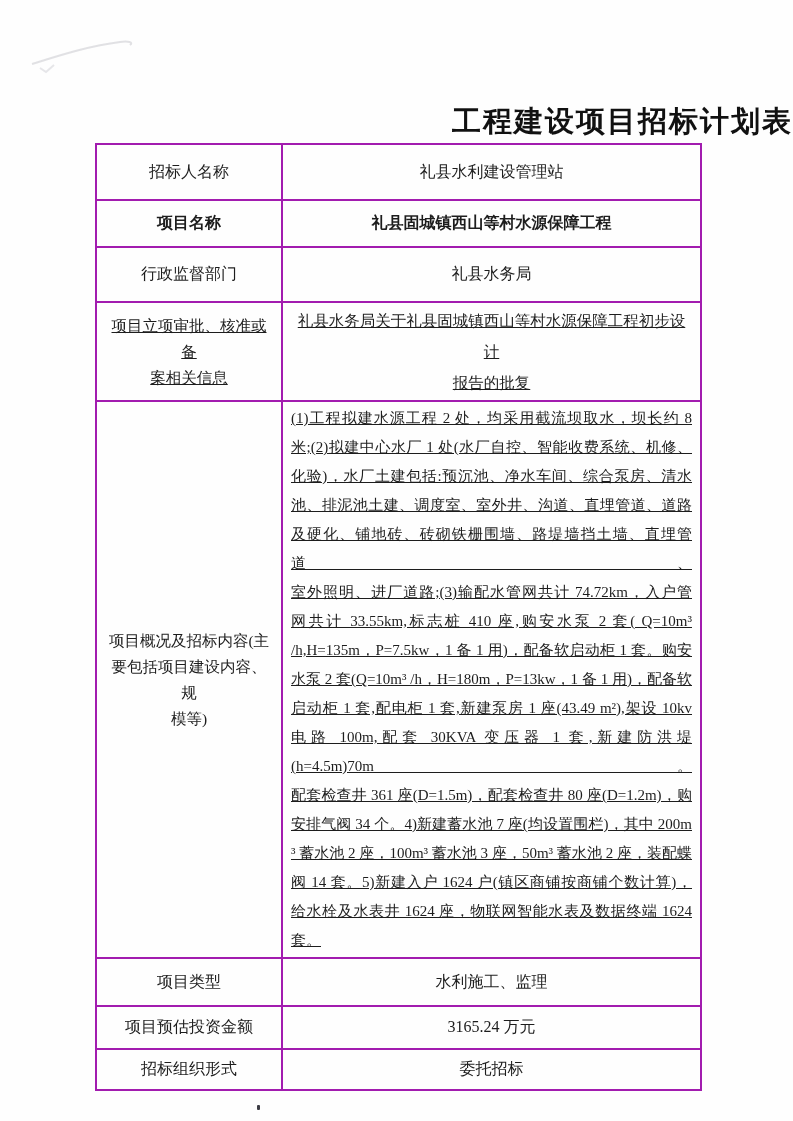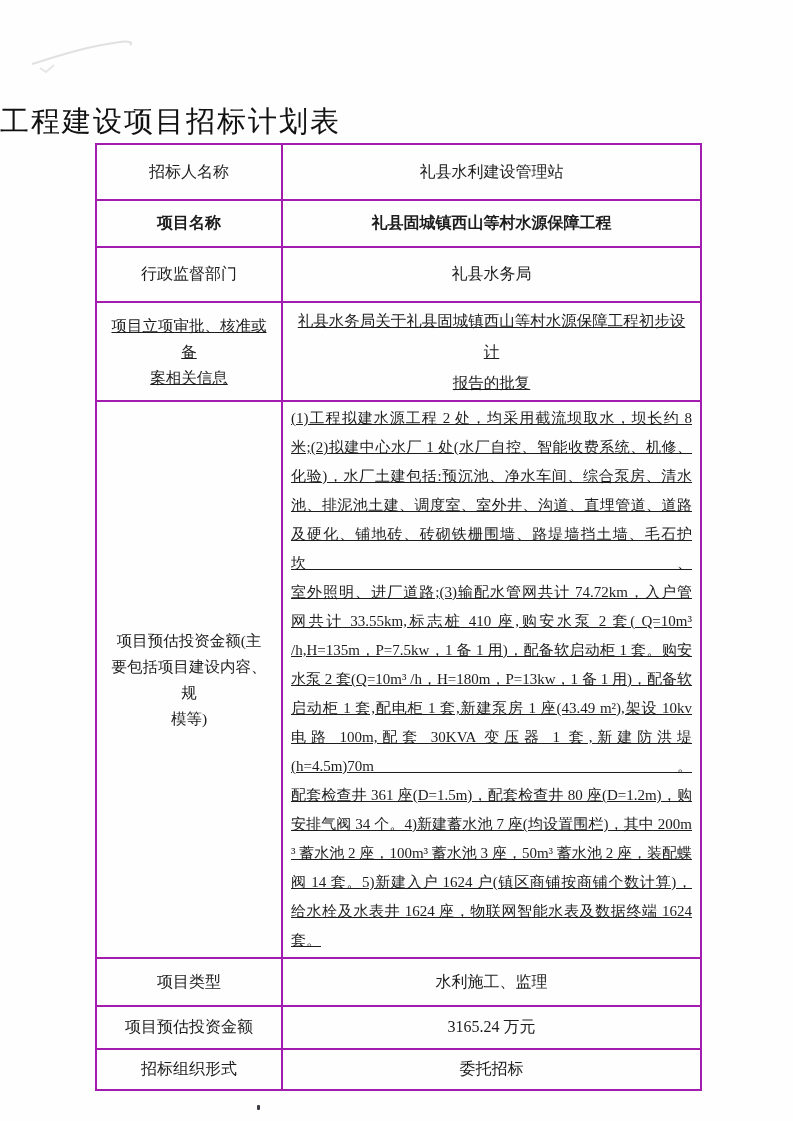--- a/index.html
+++ b/index.html
@@ -7,22 +7,22 @@
     width:793px;height:1121px;
     background:#ffffff;
     font-family:"Liberation Serif","DejaVu Serif",serif;
     color:#1d1d1d;
     position:relative;
     overflow:hidden;
   }
   .page{position:absolute;inset:0;background:#fefefe;}
   .title{
     position:absolute;top:102px;left:0;width:100%;
-    margin:0;text-align:left;
-    font-size:29px;font-weight:400;letter-spacing:2px;color:#111;
+    margin:0;text-align:right;
+    font-size:29px;font-weight:700;letter-spacing:2px;color:#111;
   }
   table.doc{
     position:absolute;left:95px;top:143px;
     width:605px;border-collapse:collapse;table-layout:fixed;
   }
   table.doc td{
     border:2px solid #a21caf;
     vertical-align:middle;
     padding:2px 8px;
     font-size:16px;
@@ -91,30 +91,30 @@
         <div class="labline">案相关信息</div>
       </td>
       <td class="valc">
         <div class="cline">礼县水务局关于礼县固城镇西山等村水源保障工程初步设计</div>
         <div class="cline">报告的批复</div>
       </td>
     </tr>
 
     <tr class="r5">
       <td class="lab">
-        <div class="labline">项目预估投资金额(主</div>
+        <div class="labline">项目概况及招标内容(主</div>
         <div class="labline">要包括项目建设内容、规</div>
         <div class="labline">模等)</div>
       </td>
       <td class="big">
         <div class="jline">(1)工程拟建水源工程 2 处，均采用截流坝取水，坝长约 8</div>
         <div class="jline">米;(2)拟建中心水厂 1 处(水厂自控、智能收费系统、机修、</div>
         <div class="jline">化验)，水厂土建包括:预沉池、净水车间、综合泵房、清水</div>
         <div class="jline">池、排泥池土建、调度室、室外井、沟道、直埋管道、道路</div>
-        <div class="jline">及硬化、铺地砖、砖砌铁栅围墙、路堤墙挡土墙、毛石护坎、</div>
+        <div class="jline">及硬化、铺地砖、砖砌铁栅围墙、路堤墙挡土墙、直埋管道、</div>
         <div class="jline">室外照明、进厂道路;(3)输配水管网共计 74.72km，入户管</div>
         <div class="jline">网共计 33.55km,标志桩 410 座,购安水泵 2 套( Q=10m³</div>
         <div class="jline">/h,H=135m，P=7.5kw，1 备 1 用)，配备软启动柜 1 套。购安</div>
         <div class="jline">水泵 2 套(Q=10m³ /h，H=180m，P=13kw，1 备 1 用)，配备软</div>
         <div class="jline">启动柜 1 套,配电柜 1 套,新建泵房 1 座(43.49 m²),架设 10kv</div>
         <div class="jline">电路 100m,配套 30KVA 变压器 1 套,新建防洪堤(h=4.5m)70m。</div>
         <div class="jline">配套检查井 361 座(D=1.5m)，配套检查井 80 座(D=1.2m)，购</div>
         <div class="jline">安排气阀 34 个。4)新建蓄水池 7 座(均设置围栏)，其中 200m</div>
         <div class="jline">³ 蓄水池 2 座，100m³ 蓄水池 3 座，50m³ 蓄水池 2 座，装配蝶</div>
         <div class="jline">阀 14 套。5)新建入户 1624 户(镇区商铺按商铺个数计算)，</div>

